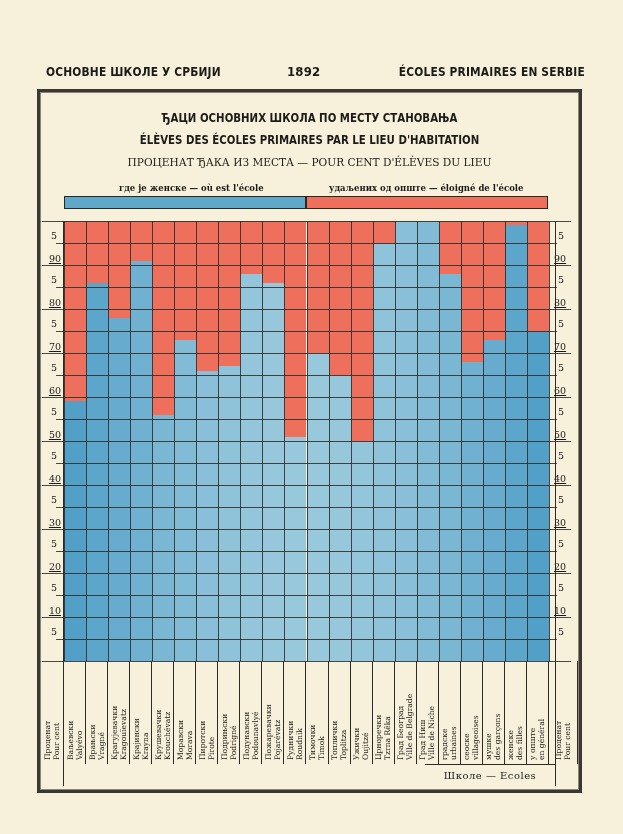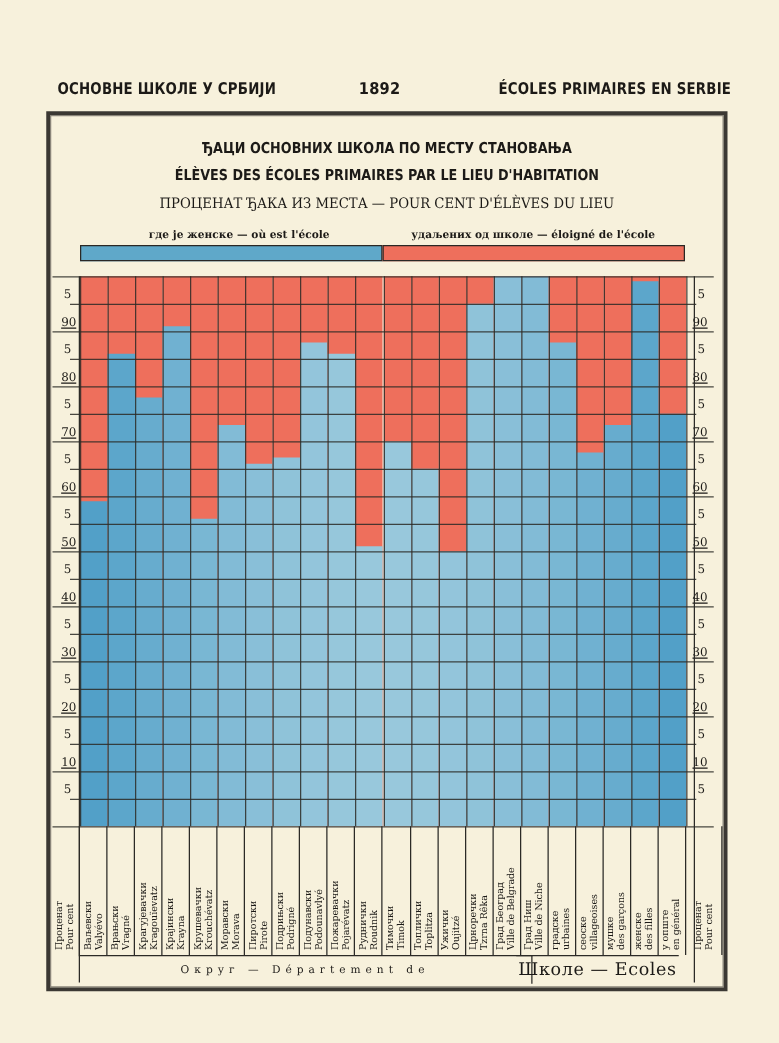--- a/index.html
+++ b/index.html
@@ -51,39 +51,39 @@
   .lab-cell { position:absolute; top:0; height:103px; box-sizing:border-box; border-right:1px solid #2b2a26; }
   .lab-text {
     position:absolute; left:50%; bottom:4px;
     transform-origin:left bottom;
     transform: rotate(-90deg) translateY(50%);
     white-space:nowrap; font-size:7.6px; line-height:8.5px;
   }
   .lab-text span { display:block; }
   .foot { position:absolute; top:671px; height:22px; border-top:1px solid #2b2a26; font-size:8.5px; line-height:22px; text-align:center; letter-spacing:4px; }
   #foot-dept { left:22px; width:362px; border-right:1px solid #2b2a26; }
-  #foot-schools { left:372px; width:130px; letter-spacing:0.5px; font-size:14px; }
+  #foot-schools { left:384px; width:130px; letter-spacing:0.5px; font-size:10px; }
   .side-line { position:absolute; top:128px; width:1px; height:565px; background:#2b2a26; }
 </style>
 </head>
 <body>
 
 <div class="hdr" id="hdr-left">ОСНОВНЕ ШКОЛЕ У СРБИЈИ</div>
 <div class="hdr" id="hdr-center">1892</div>
 <div class="hdr" id="hdr-right">ÉCOLES PRIMAIRES EN SERBIE</div>
 
 <div class="frame"></div>
 
 <div class="inner">
   <div class="t1">ЂАЦИ ОСНОВНИХ ШКОЛА ПО МЕСТУ СТАНОВАЊА</div>
   <div class="t2">ÉLÈVES DES ÉCOLES PRIMAIRES PAR LE LIEU D'HABITATION</div>
   <div class="t3">ПРОЦЕНАТ ЂАКА ИЗ МЕСТА — POUR CENT D'ÉLÈVES DU LIEU</div>
 
   <div class="legend-label" id="leg-l-label">где је женске — où est l'école</div>
-  <div class="legend-label" id="leg-r-label">удаљених од школе — éloigné de l'école</div>
+  <div class="legend-label" id="leg-r-label">удаљених од опште — éloigné de l'école</div>
   <div class="legend-bar" id="leg-blue"></div>
   <div class="legend-bar" id="leg-red"></div>
 
   <div class="chart" id="chart">
     <div class="col-area" id="col-area">
         <div class="bar-col" style="left: 0px; width: 22.0455px;">
           <div class="bar-red" style="height: 440px; background: rgb(238, 111, 92);"></div>
           <div class="bar-blue" style="height: 259.6px; background: rgb(82, 160, 200);"></div>
         </div>
         <div class="bar-col" style="left: 22.0455px; width: 22.0455px;">
@@ -401,15 +401,14 @@
         <div class="lab-text">
           <span>Проценат</span>
           <span>Pour cent</span>
         </div>
       </div>
     </div>
 
   <div class="side-line" style="left:22px;"></div>
   <div class="side-line" style="left:514px;"></div>
 
-  <div class="foot" id="foot-dept">Округ — Département de</div>
   <div class="foot" id="foot-schools">Школе — Ecoles</div>
 </div>
 
 </body></html>

